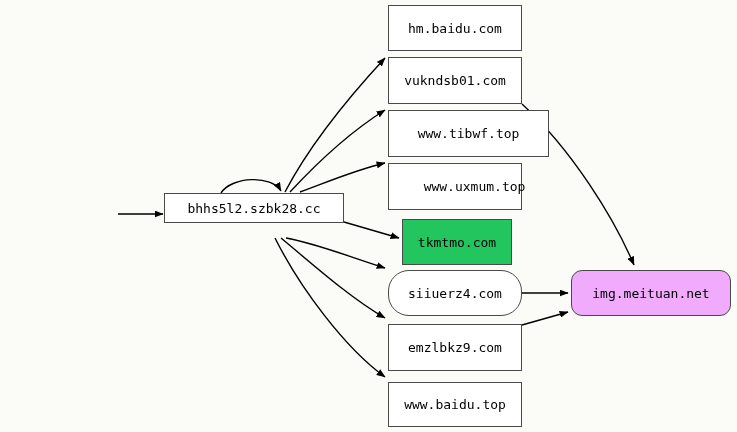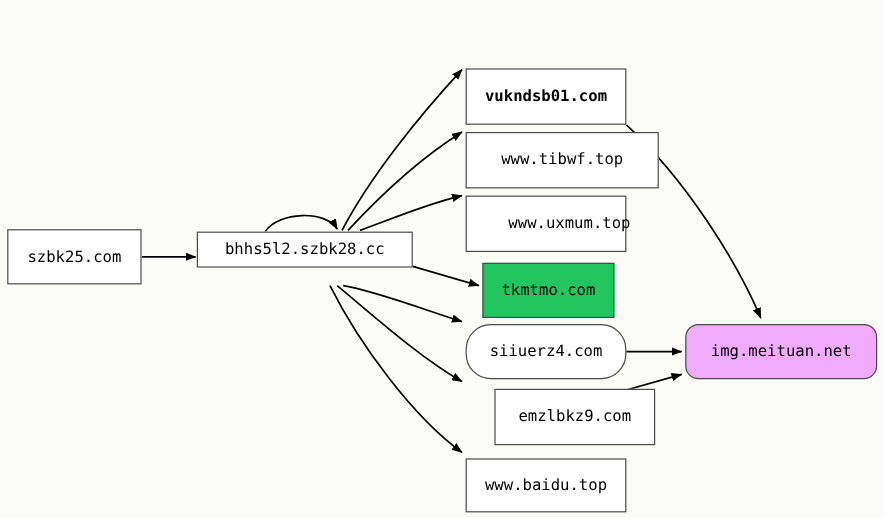--- a/index.html
+++ b/index.html
@@ -76,42 +76,42 @@
       <path d="M 275 238 C 300 288, 345 348, 385 377"></path>
 
       <path d="M 522 104 C 572 150, 614 218, 634 265"></path>
 
       <path d="M 522 293 L 568 293"></path>
 
       <path d="M 522 325 L 568 312"></path>
     </g>
   </svg>
 
-  <div class="node" style="left: 6px; top: 191px; width: 112px; height: 46px; background: rgb(255, 255, 255); border-color: rgb(74, 74, 74);">
-    <span class="node-label">szbk25.com</span>
-  </div>
   <div class="node" style="left: 164px; top: 193px; width: 180px; height: 30px; background: rgb(255, 255, 255); border-color: rgb(74, 74, 74);">
     <span class="node-label">bhhs5l2.szbk28.cc</span>
   </div>
-  <div class="node" style="left: 388px; top: 57px; width: 134px; height: 47px; background: rgb(255, 255, 255); border-color: rgb(74, 74, 74); font-weight: bold;">
+  <div class="node" style="left: 388px; top: 5px; width: 134px; height: 46px; background: rgb(255, 255, 255); border-color: rgb(74, 74, 74);">
+    <span class="node-label">hm.baidu.com</span>
+  </div>
+  <div class="node" style="left: 388px; top: 57px; width: 134px; height: 47px; background: rgb(255, 255, 255); border-color: rgb(74, 74, 74);">
     <span class="node-label">vukndsb01.com</span>
   </div>
   <div class="node" style="left: 388px; top: 110px; width: 161px; height: 47px; background: rgb(255, 255, 255); border-color: rgb(74, 74, 74);">
     <span class="node-label">www.tibwf.top</span>
   </div>
   <div class="node" style="left: 388px; top: 163px; width: 134px; height: 47px; background: rgb(255, 255, 255); border-color: rgb(74, 74, 74); padding-left: 39px;">
     <span class="node-label">www.uxmum.top</span>
   </div>
   <div class="node" style="left: 402px; top: 219px; width: 110px; height: 46px; background: #22c55e; border-color: rgb(74, 74, 74);">
     <span class="node-label">tkmtmo.com</span>
   </div>
   <div class="node" style="left: 388px; top: 270px; width: 134px; height: 46px; background: rgb(255, 255, 255); border-color: rgb(74, 74, 74); border-radius: 21px;">
     <span class="node-label">siiuerz4.com</span>
   </div>
-  <div class="node" style="left: 388px; top: 324px; width: 134px; height: 47px; background: rgb(255, 255, 255); border-color: rgb(74, 74, 74); margin-left: 24px;">
+  <div class="node" style="left: 388px; top: 324px; width: 134px; height: 47px; background: rgb(255, 255, 255); border-color: rgb(74, 74, 74);">
     <span class="node-label">emzlbkz9.com</span>
   </div>
   <div class="node" style="left: 388px; top: 382px; width: 134px; height: 45px; background: rgb(255, 255, 255); border-color: rgb(74, 74, 74);">
     <span class="node-label">www.baidu.top</span>
   </div>
   <div class="node" style="left: 571px; top: 270px; width: 160px; height: 46px; background: #f0abfc; border-color: rgb(74, 74, 74); border-radius: 11px;">
     <span class="node-label">img.meituan.net</span>
   </div>
 
 </div>

